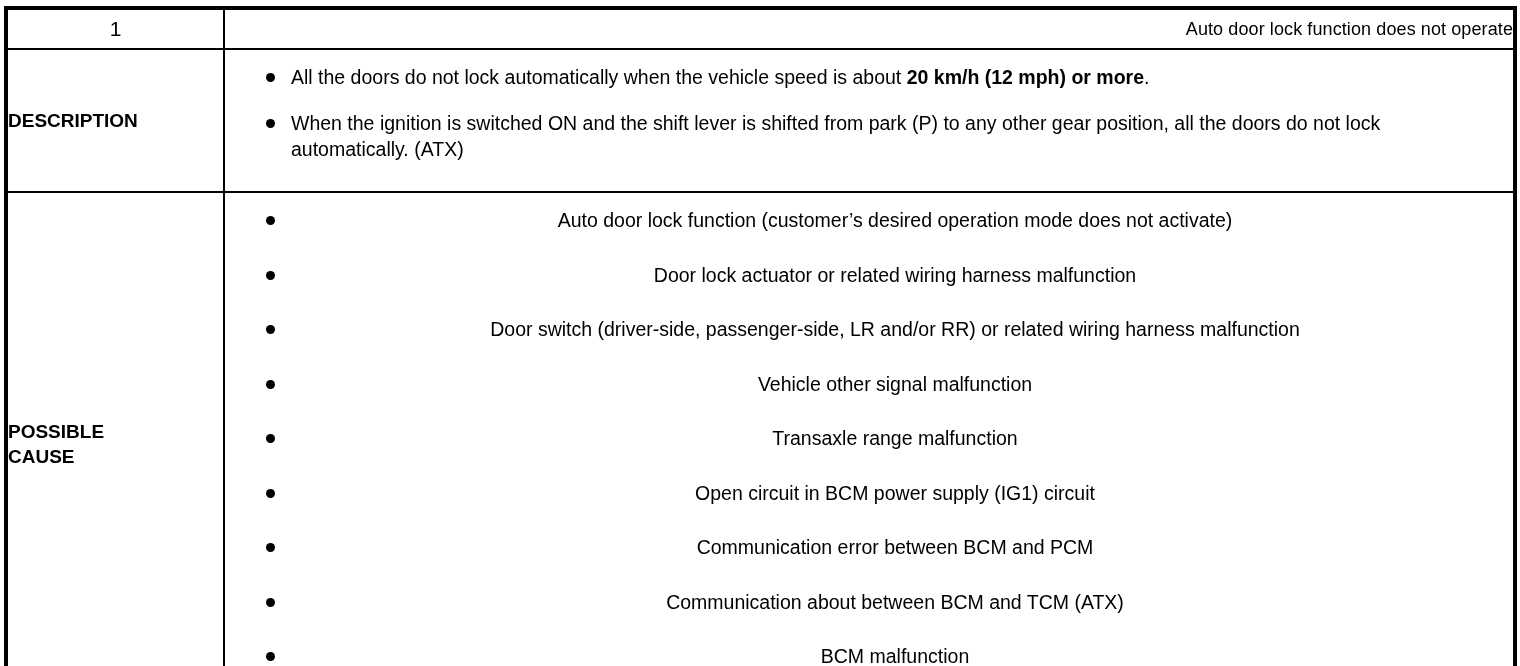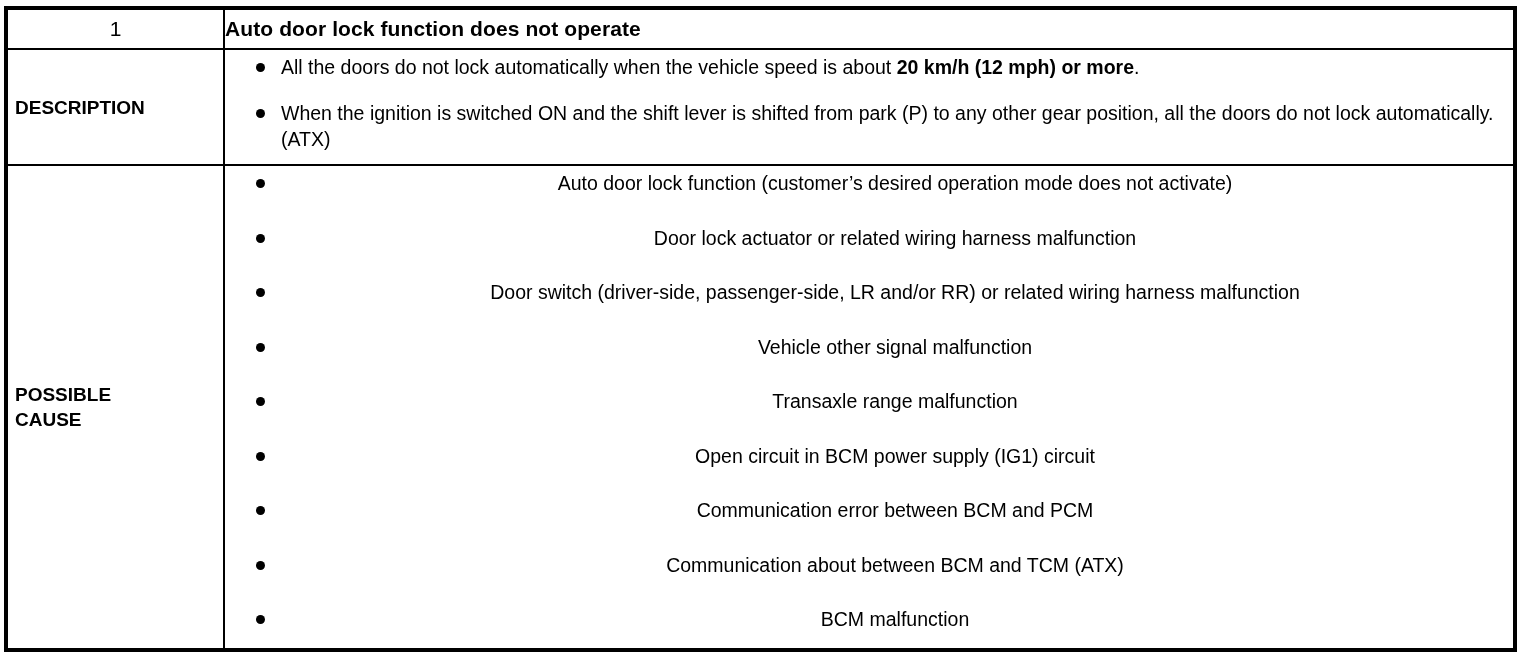--- a/index.html
+++ b/index.html
@@ -54,52 +54,51 @@
     border-bottom: 2px solid #000000;
   }
   .cell-index {
     text-align: center;
     font-size: 21px;
     font-weight: 400;
     line-height: 38px;
     border-right: 3px solid #000000;
   }
   .cell-title {
-    text-align: left;
-    font-size: 21px;
-    font-weight: bold;
+    text-align: right;
+    font-size: 18px;
+    font-weight: normal;
     line-height: 38px;
     letter-spacing: 0.1px;
   }
 
   
   .cell-section-label {
     border-right: 3px solid #000000;
     position: relative;
   }
   .section-label-text {
     font-size: 19px;
     font-weight: bold;
     line-height: 25px;
-    padding-left: 7px;
     white-space: pre-line;
   }
 
   .cell-section-label.desc {
     vertical-align: middle;
   }
   .cell-section-label.cause {
     vertical-align: middle;
   }
 
   
   .bullet-list {
     list-style: none;
     margin: 0;
-    padding: 4px;
+    padding: 14px;
   }
   .bullet-item {
     position: relative;
     font-size: 19.5px;
     line-height: 26px;
     padding-left: 52px;
     color: #000000;
   }
   .bullet-item .bullet-dot {
     position: absolute;
@@ -111,21 +110,21 @@
     border-radius: 50%;
     display: block;
   }
 
   
   .cell-desc-body {
     padding-top: 12px;
     padding-bottom: 12px;
   }
   .cell-desc-body .bullet-item { margin-bottom: 20px; }
-  .cell-desc-body .bullet-item:last-child { margin-bottom: 8px; }
+  .cell-desc-body .bullet-item:last-child { margin-bottom: 15px; }
 
   
   .cell-cause-body {
     padding-top: 12px;
     padding-bottom: 8px;
     text-align: center;
   }
   .cell-cause-body .bullet-item { margin-bottom: 28.5px; }
   .cell-cause-body .bullet-item:last-child { margin-bottom: 12px; }
 

